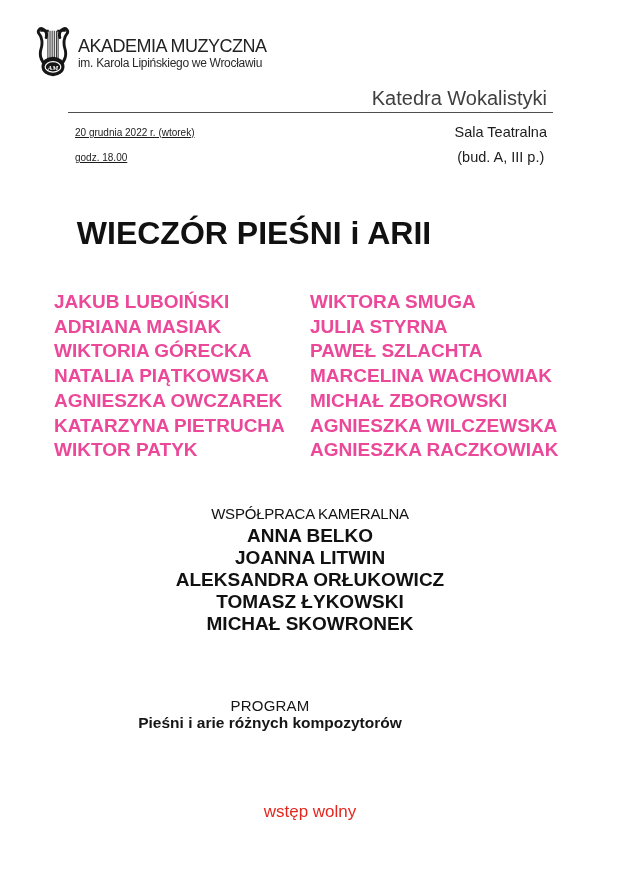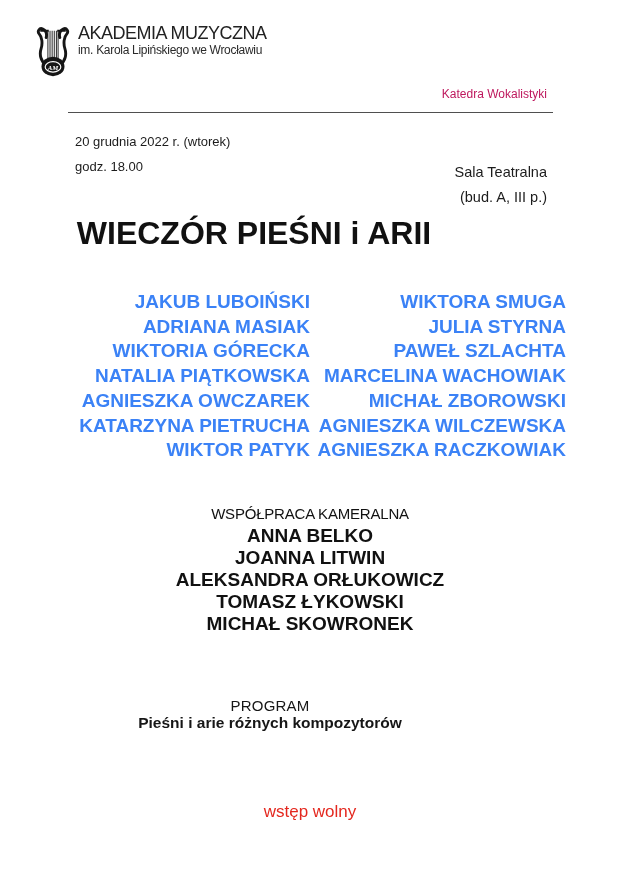--- a/index.html
+++ b/index.html
@@ -8,36 +8,36 @@
     background:#ffffff;
     font-family:"Liberation Sans","DejaVu Sans",sans-serif;
     color:#1c1c1c;
     position:relative;
     overflow:hidden;
   }
   .page{position:absolute;inset:0;width:620px;height:877px;background:#fff;}
 
   
   .logo{position:absolute;left:36px;top:26px;width:34px;height:52px;}
-  .org-block{position:absolute;left:78px;top:23px;}
+  .org-block{position:absolute;left:78px;top:36px;}
   .org-name{font-size:18px;letter-spacing:-0.5px;color:#222;line-height:20px;white-space:nowrap;}
   .org-subtitle{font-size:12px;letter-spacing:-0.3px;color:#2a2a2a;line-height:15px;white-space:nowrap;}
-  .department{position:absolute;top:87px;right:73px;font-size:12px;color:#be185d;white-space:nowrap;}
+  .department{position:absolute;top:87px;right:73px;font-size:20px;color:#404040;white-space:nowrap;}
   .rule{position:absolute;top:112px;left:68px;right:67px;border-top:1.5px solid #4f4f4f;height:0;}
 
-  .date-block{position:absolute;left:75px;top:129px;font-size:13px;line-height:25px;white-space:nowrap;}
-  .venue-block{position:absolute;right:73px;top:120px;font-size:14.5px;line-height:25px;text-align:right;white-space:nowrap;margin-top:40px;}
+  .date-block{position:absolute;left:75px;top:120px;font-size:10px;line-height:25px;white-space:nowrap;text-decoration:underline;}
+  .venue-block{position:absolute;right:73px;top:120px;font-size:14.5px;line-height:25px;text-align:center;white-space:nowrap;}
 
   
   .title{position:absolute;top:213px;left:0;width:508px;text-align:center;
          font-size:32px;font-weight:bold;line-height:40px;color:#111;white-space:nowrap;}
 
   
   .columns{position:absolute;top:290px;left:54px;width:512px;display:flex;}
-  .col{width:50%;text-align:right;font-weight:bold;font-size:19px;line-height:24.7px;color:#3b82f6;}
+  .col{width:50%;text-align:left;font-weight:bold;font-size:19px;line-height:24.7px;color:#ec4899;}
   .col div{white-space:nowrap;}
 
   
   .collab{position:absolute;top:503px;left:0;width:620px;text-align:center;line-height:22px;color:#111;}
   .collab-heading{font-size:15px;font-weight:normal;letter-spacing:-0.2px;white-space:nowrap;}
   .collab-names{font-weight:bold;font-size:19px;}
   .collab-names div{white-space:nowrap;}
 
   
   .program{position:absolute;top:697px;left:0;width:540px;text-align:center;color:#161616;}

